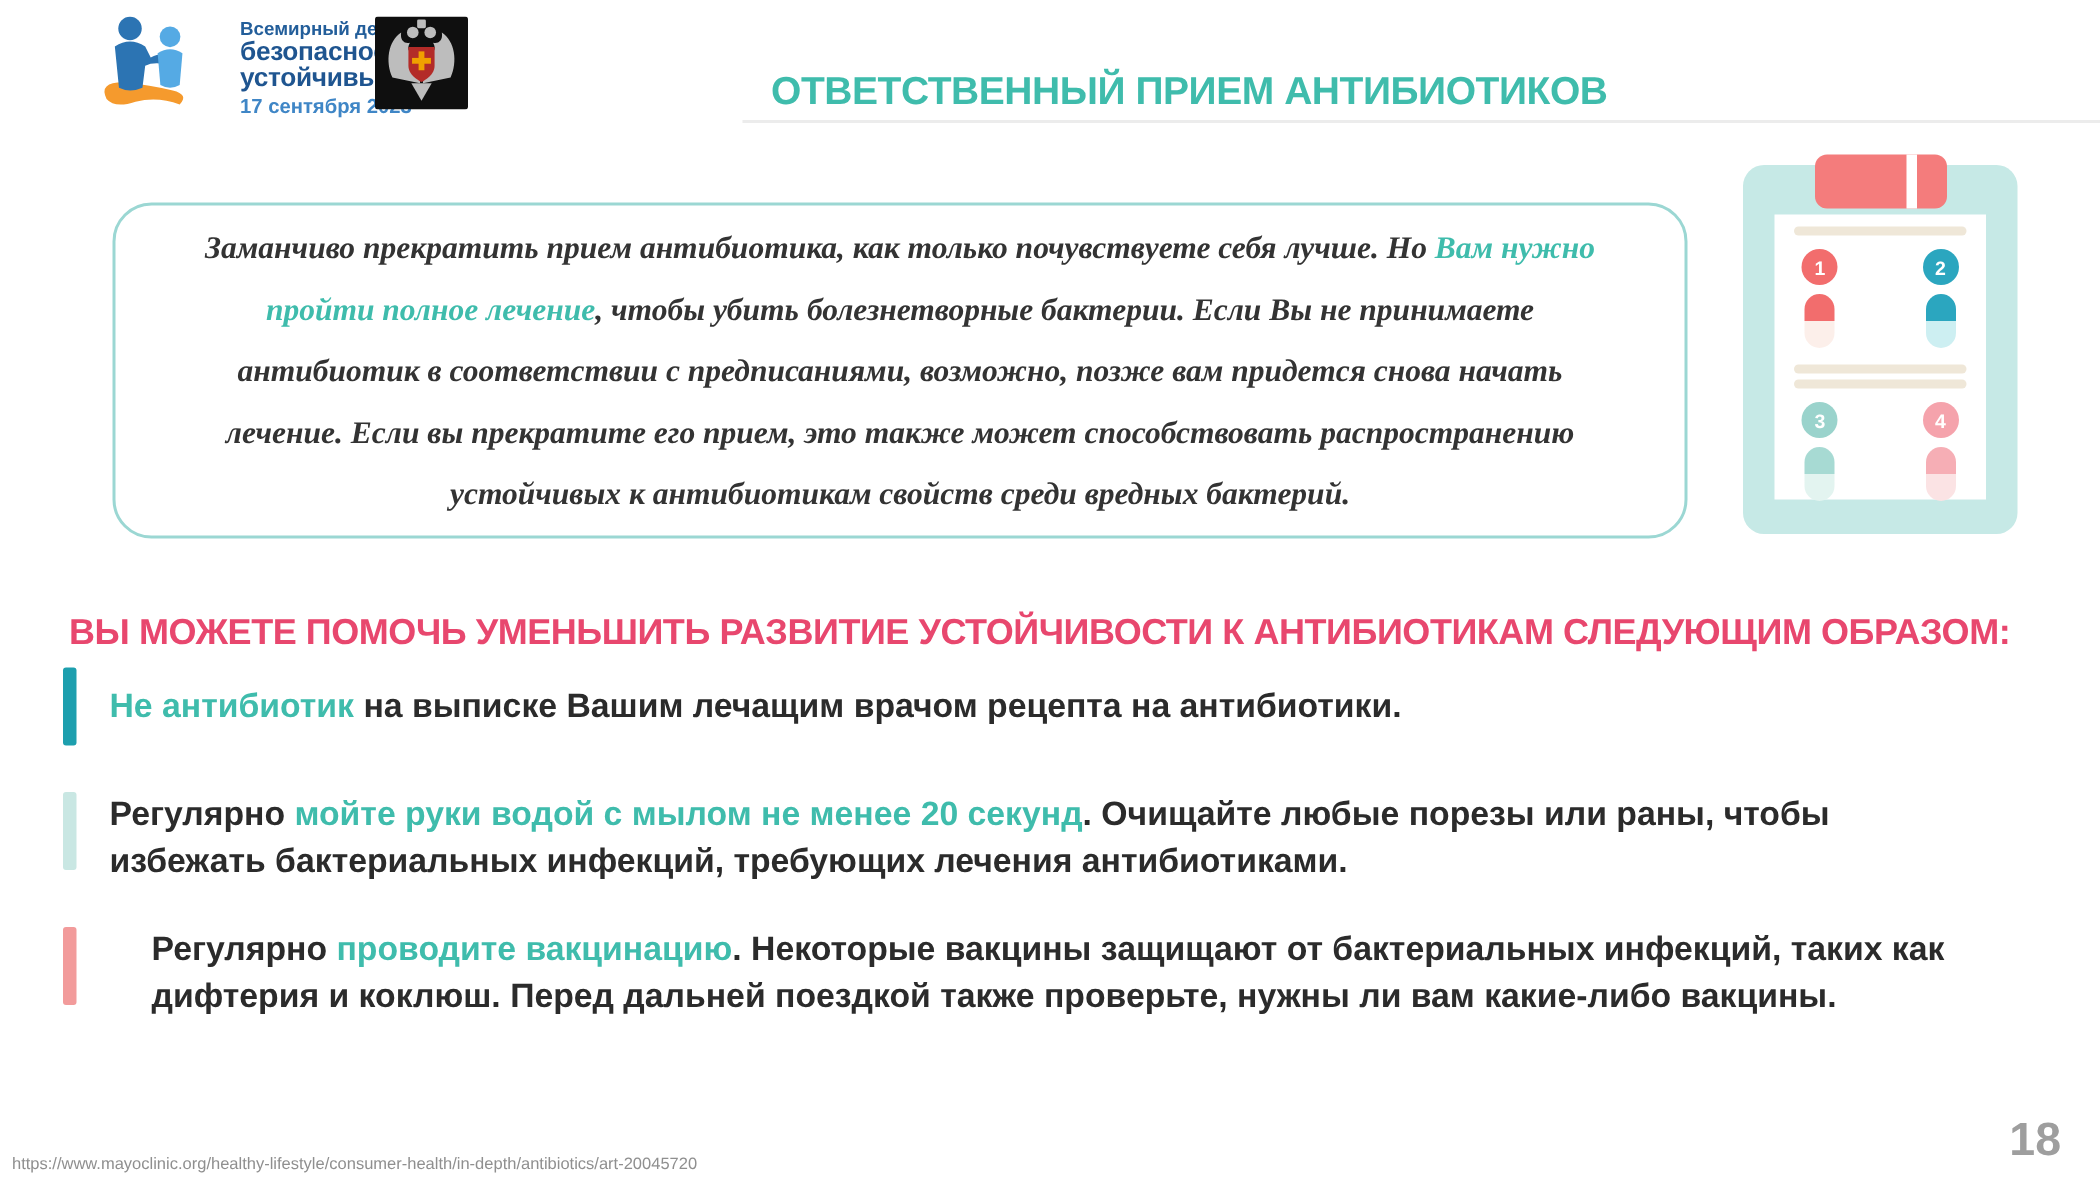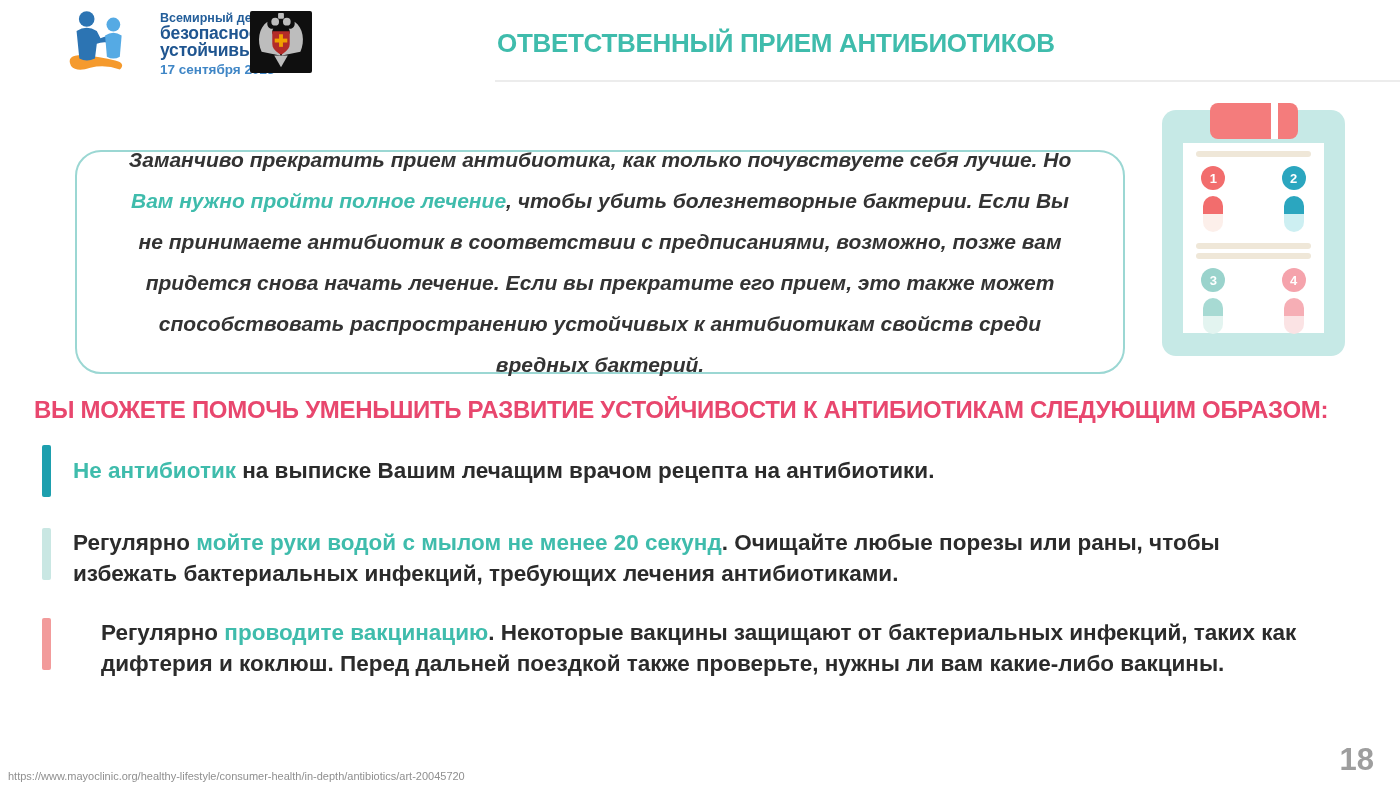--- a/index.html
+++ b/index.html
@@ -17,24 +17,25 @@
 
   .inst { position:absolute; left:250px; top:11px; display:flex; gap:11px; align-items:center; }
   .inst-box { width:62px; height:62px; display:block; }
   .inst-text { font-size:11px; font-weight:700; color:#6e6e6e; line-height:14px; letter-spacing:0.2px; }
 
   .slide-title { position:absolute; left:497px; top:28px; font-size:26px; font-weight:700; color:#3FBCAC; letter-spacing:-0.3px; }
   .divider { position:absolute; left:495px; top:80px; width:905px; height:2px; background:#ececec; }
 
   
   .quote-box {
-    position:absolute; left:75px; top:150px; width:1050px; height:224px;
+    position:absolute; left:75px; top:135px; width:1050px; height:224px;
     border:2px solid #9BD7D3; border-radius:26px; box-sizing:border-box;
     display:flex; align-items:center; justify-content:center; padding:0 42px;
     background:#ffffff;
+    font-family:Liberation Serif, serif;
   }
   .quote-text { margin:0; text-align:center; font-style:italic; font-weight:700; font-size:21px; line-height:41px; color:#333333; }
   .q-teal { color:#3FBCAC; }
 
   
   .clipboard { position:absolute; left:1162px; top:110px; width:183px; height:246px; }
   .cb-body { position:absolute; inset:0; background:#C6E9E6; border-radius:14px; }
   .cb-clip { position:absolute; left:50%; transform:translateX(-50%); top:-7px; width:88px; height:36px; background:#F47C7C; border-radius:8px; }
   .cb-clip-gap { position:absolute; right:20px; top:0; width:7px; height:100%; background:#ffffff; }
   .cb-page { position:absolute; left:21px; right:21px; top:33px; bottom:23px; background:#ffffff;
@@ -105,21 +106,21 @@
       </g>
       <path d="M23 21 h18 v13 c0 7 -9 11 -9 11 c0 0 -9 -4 -9 -11 Z" fill="#B32B28"></path>
       <g fill="#F0A000">
         <rect x="30" y="24" width="4" height="13"></rect>
         <rect x="25.5" y="28.5" width="13" height="4"></rect>
       </g>
     </svg>
   </span>
 </div>
 
-<h1 class="slide-title" style="margin:0;">ОТВЕТСТВЕННЫЙ ПРИЕМ АНТИБИОТИКОВ</h1>
+<h1 class="slide-title" style="margin:17px;">ОТВЕТСТВЕННЫЙ ПРИЕМ АНТИБИОТИКОВ</h1>
 <div class="divider"></div>
 
 <div class="quote-box">
   <p class="quote-text"><span class="q-dark">Заманчиво прекратить прием антибиотика, как только почувствуете себя лучше. Но </span><span class="q-teal">Вам нужно пройти полное лечение</span><span class="q-dark">, чтобы убить болезнетворные бактерии. Если Вы не принимаете антибиотик в соответствии с предписаниями, возможно, позже вам придется снова начать лечение. Если вы прекратите его прием, это также может способствовать распространению устойчивых к антибиотикам свойств среди вредных бактерий.</span></p>
 </div>
 
 <div class="clipboard">
   <div class="cb-body"></div>
   <div class="cb-page">
     <div class="cb-line"></div>
@@ -146,21 +147,21 @@
         <div class="cb-num num-4">4</div>
         <div class="cb-pill pill-4"></div>
       </div>
     </div>
   </div>
   <div class="cb-clip">
     <div class="cb-clip-gap"></div>
   </div>
 </div>
 
-<h2 class="section-heading" style="margin:4px;">ВЫ МОЖЕТЕ ПОМОЧЬ УМЕНЬШИТЬ РАЗВИТИЕ УСТОЙЧИВОСТИ К АНТИБИОТИКАМ СЛЕДУЮЩИМ ОБРАЗОМ:</h2>
+<h2 class="section-heading" style="margin:16px;">ВЫ МОЖЕТЕ ПОМОЧЬ УМЕНЬШИТЬ РАЗВИТИЕ УСТОЙЧИВОСТИ К АНТИБИОТИКАМ СЛЕДУЮЩИМ ОБРАЗОМ:</h2>
 
 <div class="bullet b1">
   <div class="bar bar1"></div>
   <div class="txt"><span class="t-teal">Не антибиотик</span><span> на выписке Вашим лечащим врачом рецепта на антибиотики.</span></div>
 </div>
 
 <div class="bullet b2">
   <div class="bar bar2"></div>
   <div class="txt"><span>Регулярно </span><span class="t-teal">мойте руки водой с мылом не менее 20 секунд</span><span>. Очищайте любые порезы или раны, чтобы избежать бактериальных инфекций, требующих лечения антибиотиками.</span></div>
 </div>

